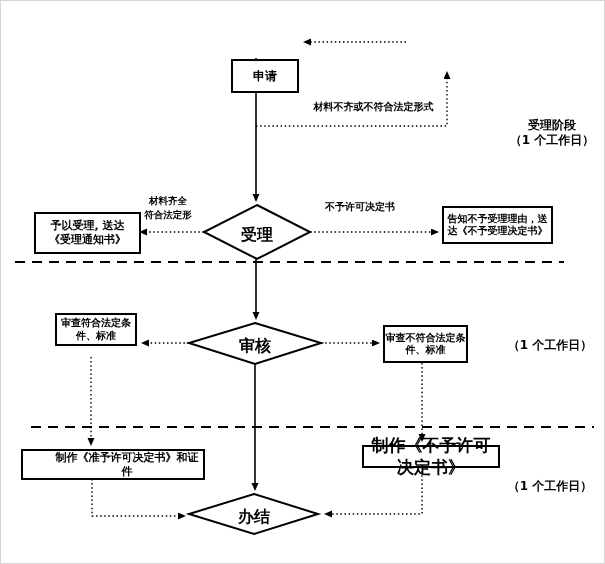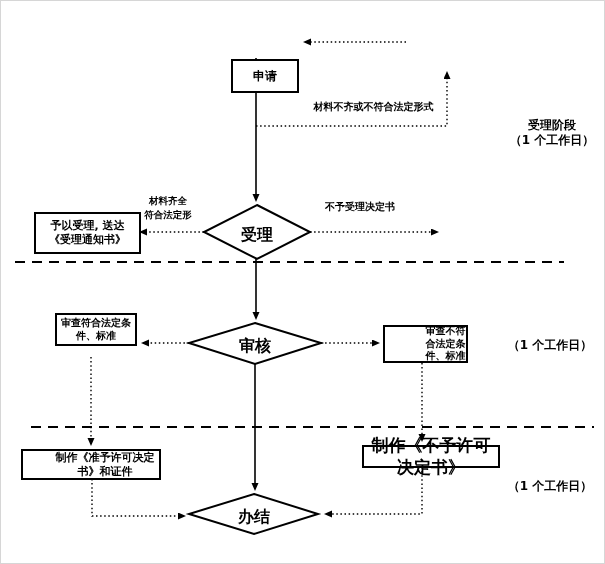--- a/index.html
+++ b/index.html
@@ -99,51 +99,55 @@
   <div class="node" style="left:230px;top:26px;width:68px;height:34px;font-size:12px;margin-top:32px;">
     <span>申请</span>
   </div>
 
 
   <div class="node" style="left:33px;top:211px;width:107px;height:42px;font-size:11px;">
     <span>予以受理, 送达</span>
     <span>《受理通知书》</span>
   </div>
 
+  <div class="node" style="left:441px;top:205px;width:111px;height:38px;font-size:10px;">
+    <span>告知不予受理理由，送</span>
+    <span>达《不予受理决定书》</span>
+  </div>
 
   <div class="node" style="left:54px;top:312px;width:82px;height:33px;font-size:10px;">
     <span>审查符合法定条</span>
     <span>件、标准</span>
   </div>
 
-  <div class="node" style="left:382px;top:324px;width:85px;height:38px;font-size:10px;padding-left:40px;">
+  <div class="node" style="left:382px;top:324px;width:85px;height:38px;font-size:10px;">
     <span>审查不符合法定条</span>
     <span>件、标准</span>
   </div>
 
-  <div class="node" style="left:20px;top:448px;width:140px;height:31px;font-size:11px;padding-left:28px;">
+  <div class="node" style="left:20px;top:448px;width:184px;height:31px;font-size:11px;padding-left:28px;">
     <span>制作《准予许可决定书》和证件</span>
   </div>
 
   <div class="node" style="left:361px;top:444px;width:138px;height:23px;font-size:17px;">
     <span>制作《不予许可决定书》</span>
   </div>
 
   <div class="diamond-label" style="left:216px;top:224px;">受理</div>
   <div class="diamond-label" style="left:214px;top:335px;">审核</div>
   <div class="diamond-label" style="left:213px;top:506px;">办结</div>
 
   <div class="lbl small" style="left:127px;top:193px;width:80px;font-size:9.5px;line-height:14px;">
     <div>材料齐全</div>
     <div>符合法定形</div>
   </div>
 
   <div class="lbl small" style="left:290px;top:99px;width:165px;font-size:10px;">材料不齐或不符合法定形式</div>
 
-  <div class="lbl small" style="left:300px;top:199px;width:118px;font-size:10px;">不予受理决定书</div>
+  <div class="lbl small" style="left:300px;top:199px;width:118px;font-size:10px;">不予许可决定书</div>
 
   <div class="stage" style="left:496px;top:117px;">
     <div>受理阶段</div>
     <div>（1 个工作日）</div>
   </div>
 
   <div class="stage" style="left:494px;top:337px;">
     <div>（1 个工作日）</div>
   </div>
 

